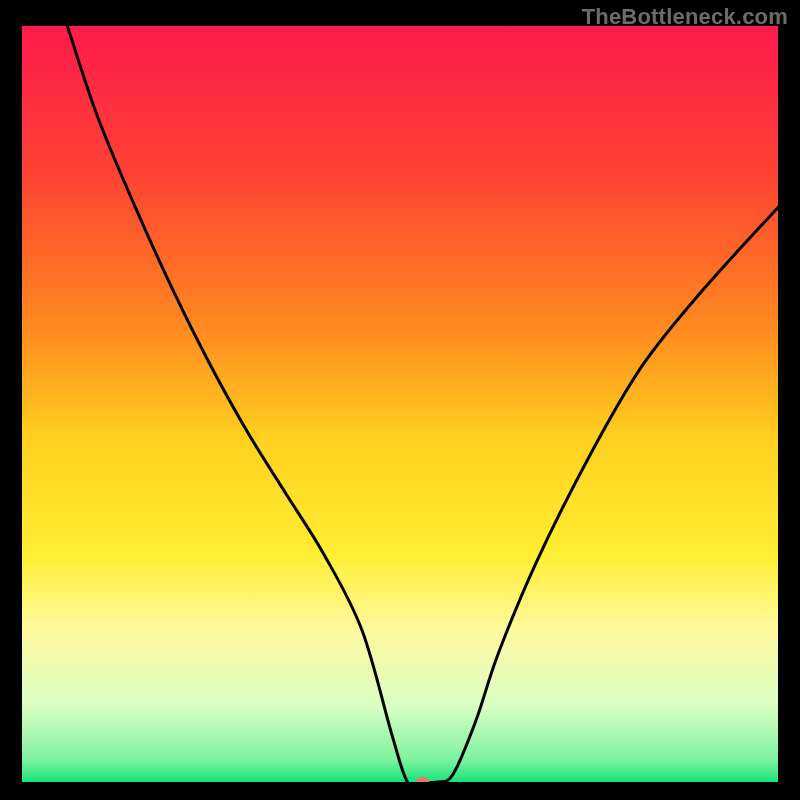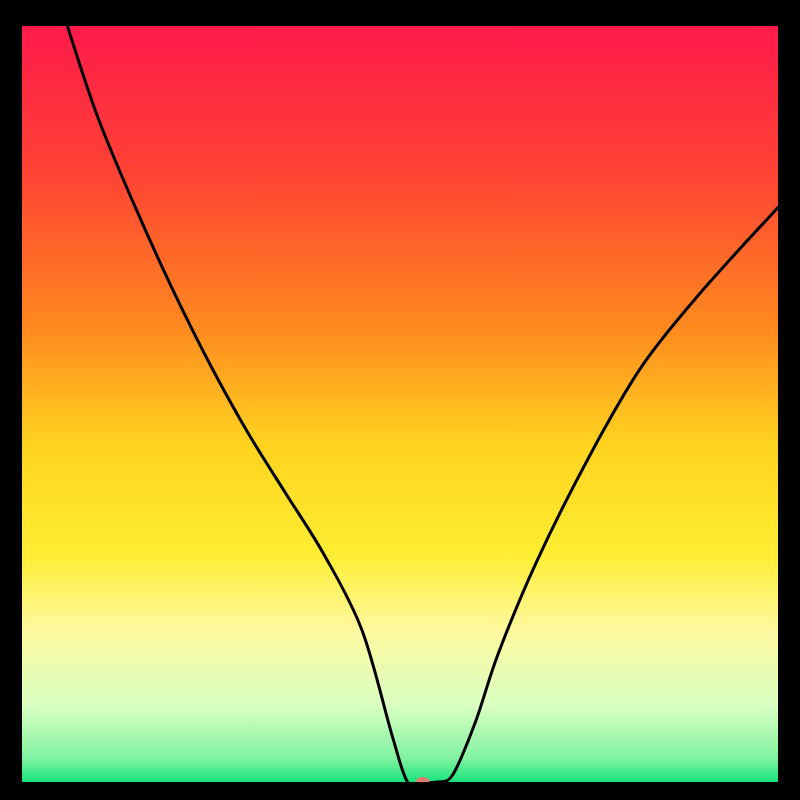--- a/index.html
+++ b/index.html
@@ -36,20 +36,21 @@
     height: 756px;
     overflow: hidden;
   }
   svg { display: block; }
 </style>
 </head>
 <body>
 
 <div class="stage">
 
+  <div class="watermark">TheBottleneck.com</div>
 
   <div class="plot-area">
     <svg id="chart-svg" viewBox="0 0 756 756" width="756" height="756" preserveAspectRatio="none">
       <defs>
         <linearGradient id="bg-grad" x1="0" y1="0" x2="0" y2="1">
             <stop offset="0%" stop-color="#ff1a4b"></stop>
             <stop offset="20%" stop-color="#ff4433"></stop>
             <stop offset="40%" stop-color="#ff8a1f"></stop>
             <stop offset="55%" stop-color="#ffd21f"></stop>
             <stop offset="70%" stop-color="#ffee33"></stop>

